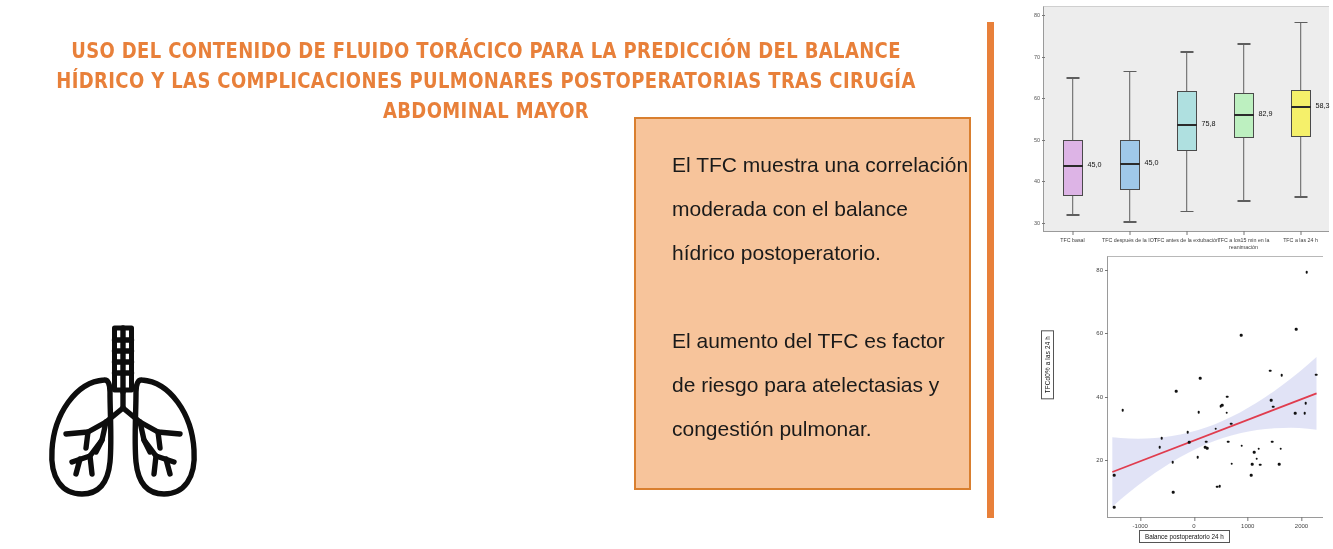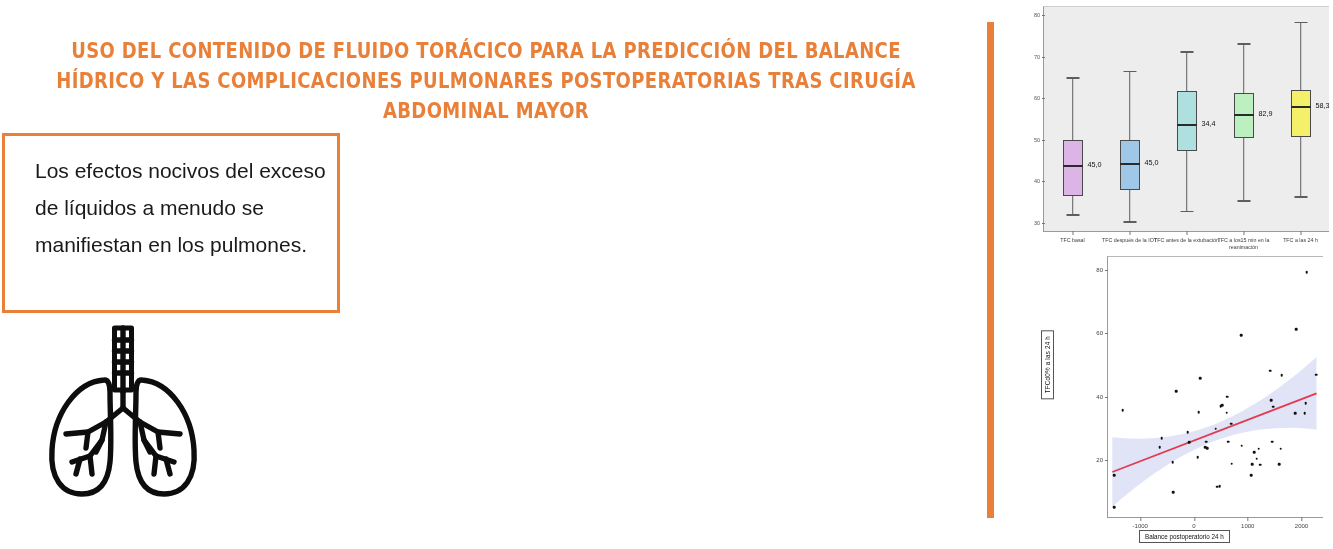--- a/index.html
+++ b/index.html
@@ -138,25 +138,26 @@
     font-size:6.3px;color:#111;white-space:nowrap;
   }
 </style>
 </head>
 <body>
 
 <div class="root">
 
   <div id="title">Uso del contenido de fluido torácico para la predicción del balance hídrico y las complicaciones pulmonares postoperatorias tras cirugía abdominal mayor</div>
 
-  <div class="txtbox" id="box-effects">
-    <span>Los efectos nocivos del exceso de líquidos a menudo se manifiestan en los pulmones.</span>
+
+
+  <div class="txtbox" id="box-findings">
+    <p>El TFC muestra una correlación moderada con el balance hídrico postoperatorio.</p>
+    <p class="gap">El aumento del TFC es factor de riesgo para atelectasias y congestión pulmonar.</p>
   </div>
-
-
 
   <svg id="lungs" viewBox="0 0 190 178">
     <g fill="none" stroke="#0d0d0d" stroke-width="5.4" stroke-linecap="round" stroke-linejoin="round">
 
       <path d="M95 6 L95 70"></path>
       <rect x="86.5" y="6" width="17" height="62" fill="none" stroke="#0d0d0d" stroke-width="5"></rect>
       <line x1="86.5" y1="18" x2="103.5" y2="18"></line>
       <line x1="86.5" y1="29" x2="103.5" y2="29"></line>
       <line x1="86.5" y1="40" x2="103.5" y2="40"></line>
       <line x1="86.5" y1="51" x2="103.5" y2="51"></line>
@@ -212,21 +213,21 @@
           <div class="med" style="top: 155.97px;"></div>
           <div class="mlab" style="top: 155.97px;">45,0</div>
         </div>
         <div class="bp-xtick" style="left: 85.5px; width: 65px;">TFC después de la IOT<span class="tk"></span></div>
         <div class="bx" style="left: 132.5px; top: 0px; width: 20px; height: 224px;">
           <div class="whisk" style="top: 43.9704px; height: 159.704px;"></div>
           <div class="cap" style="top: 43.9704px;"></div>
           <div class="cap" style="top: 203.674px;"></div>
           <div class="body" style="top: 83.7926px; height: 60.1481px; background: rgb(175, 224, 224);"></div>
           <div class="med" style="top: 116.978px;"></div>
-          <div class="mlab" style="top: 116.978px;">34,4</div>
+          <div class="mlab" style="top: 116.978px;">75,8</div>
         </div>
         <div class="bp-xtick" style="left: 142.5px; width: 65px;">TFC antes de la extubación<span class="tk"></span></div>
         <div class="bx" style="left: 189.5px; top: 0px; width: 20px; height: 224px;">
           <div class="whisk" style="top: 36.0889px; height: 157.215px;"></div>
           <div class="cap" style="top: 36.0889px;"></div>
           <div class="cap" style="top: 193.304px;"></div>
           <div class="body" style="top: 86.2815px; height: 44.8px; background: rgb(189, 240, 192);"></div>
           <div class="med" style="top: 106.607px;"></div>
           <div class="mlab" style="top: 106.607px;">82,9</div>
         </div>

